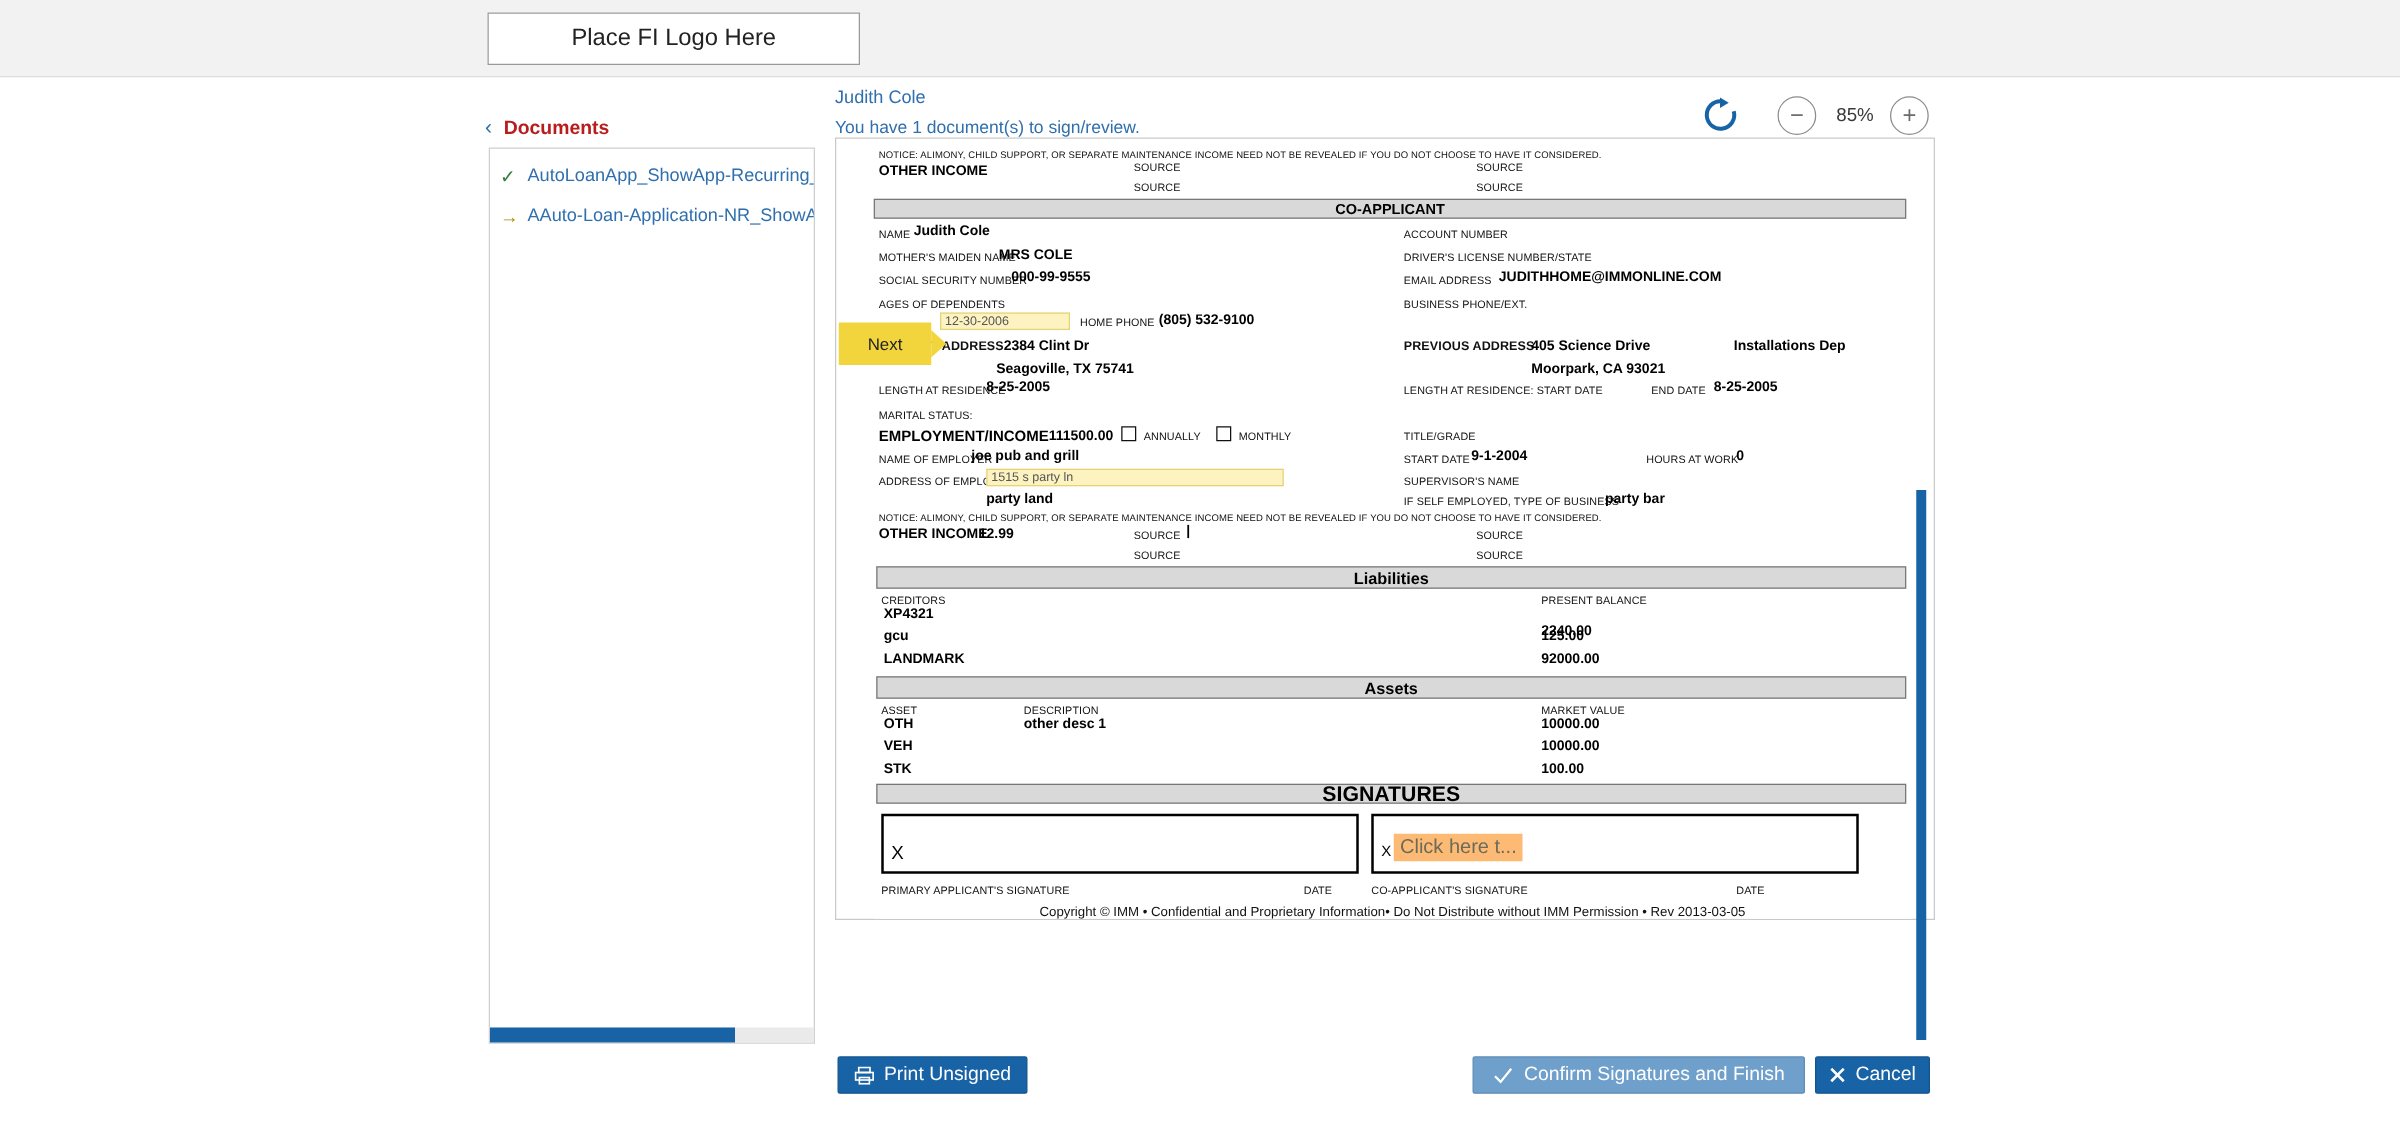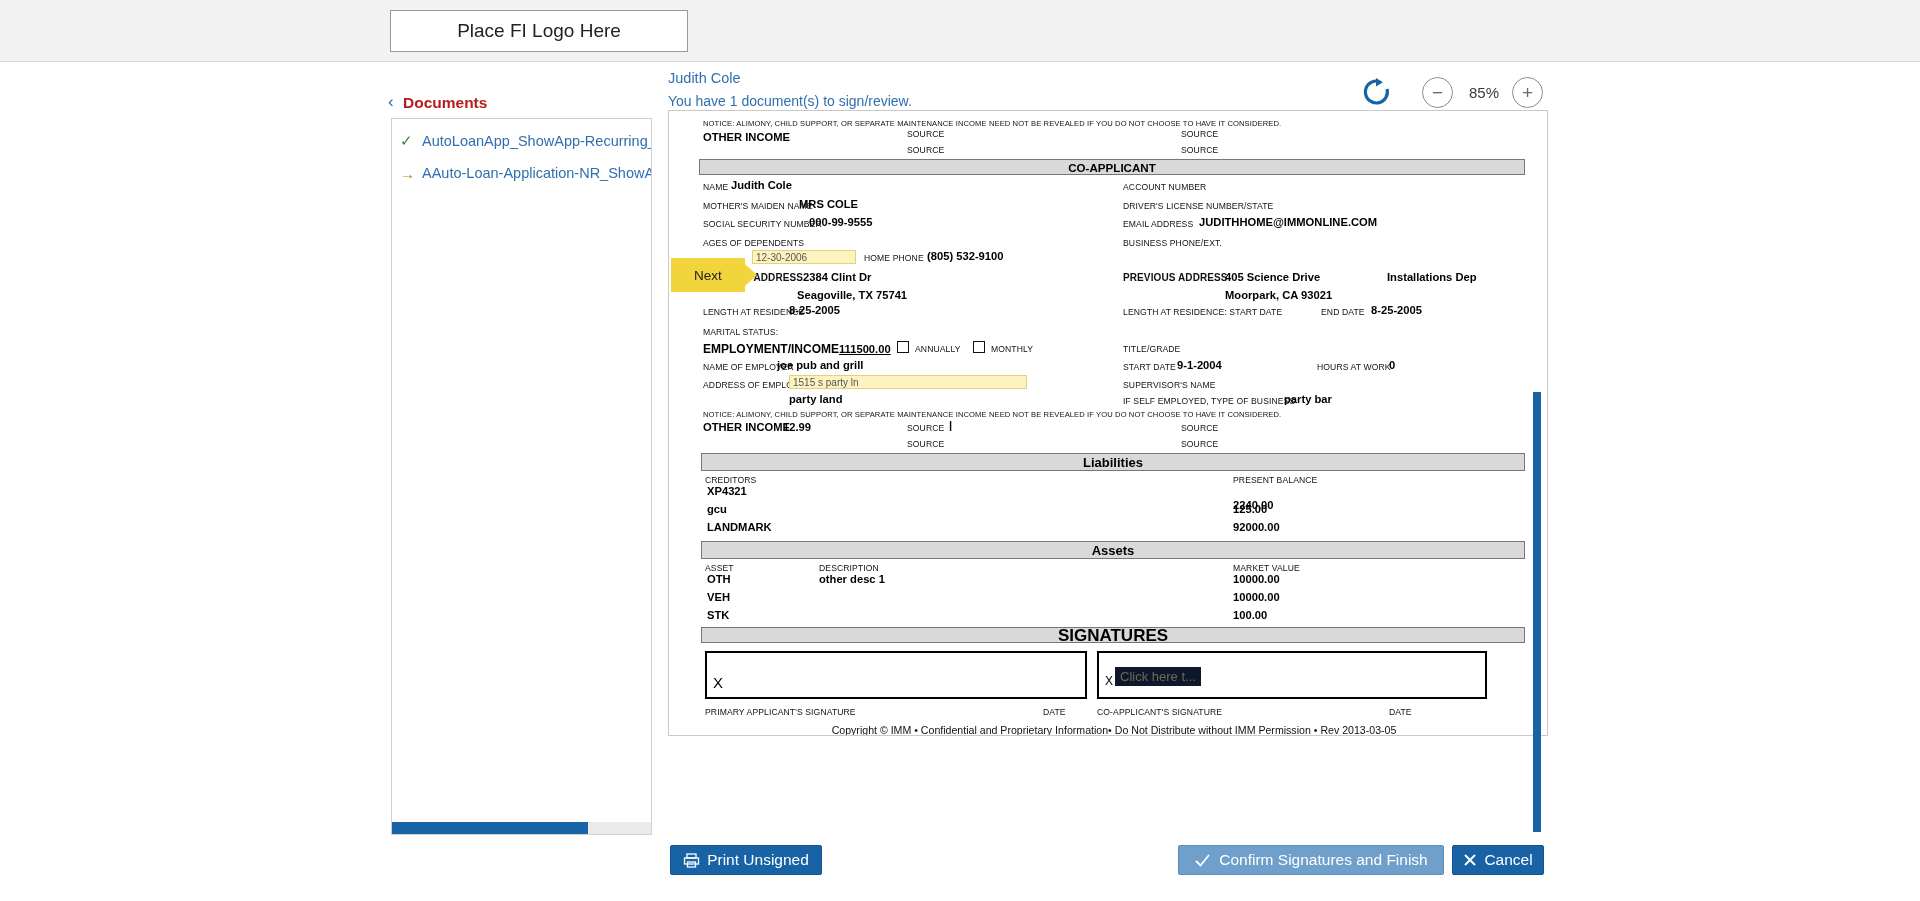--- a/index.html
+++ b/index.html
@@ -142,22 +142,22 @@
     border-top: 11px solid transparent;
     border-bottom: 11px solid transparent;
     border-left: 12px solid #f2d53c;
   }
 
   .sigbox {
     position: absolute; border: 2px solid #000; background: #fff;
   }
   .sig-x { position: absolute; font-size: 15px; color: #000; }
   .sig-click {
-    position: absolute; background: #0f172a;
-    font-size: 13px; color: #6b6b5a; padding: 2px 5px;
+    position: absolute; background: #fdba74;
+    font-size: 16px; color: #6b6b5a; padding: 2px 5px;
     white-space: nowrap; cursor: pointer;
   }
 
   .copyright {
     position: absolute; width: 100%; text-align: center;
     font-size: 10.6px; color: #111;
   }
 
   
   .btn {
@@ -270,21 +270,21 @@
 
       <div class="rowline lbl" style="left:4px; top:196px;">LENGTH AT RESIDENCE</div>
       <div class="rowline val" style="left:90px; top:193px;">8-25-2005</div>
       <div class="rowline lbl" style="left:424px; top:196px;">LENGTH AT RESIDENCE:  START DATE</div>
       <div class="rowline lbl" style="left:622px; top:196px;">END DATE</div>
       <div class="rowline val" style="left:672px; top:193px;">8-25-2005</div>
 
       <div class="rowline lbl" style="left:4px; top:216px;">MARITAL STATUS:</div>
 
       <div class="rowline val" style="left:4px; top:231px; font-size:12px;">EMPLOYMENT/INCOME</div>
-      <div class="rowline val" style="left:140px; top:232px;text-decoration:underline;">111500.00</div>
+      <div class="rowline val" style="left:140px; top:232px;">111500.00</div>
       <div class="rowline" style="left:198px; top:230px; width:12px; height:12px; border:1.4px solid #111;"></div>
       <div class="rowline lbl" style="left:216px; top:233px;">ANNUALLY</div>
       <div class="rowline" style="left:274px; top:230px; width:12px; height:12px; border:1.4px solid #111;"></div>
       <div class="rowline lbl" style="left:292px; top:233px;">MONTHLY</div>
       <div class="rowline lbl" style="left:424px; top:233px;">TITLE/GRADE</div>
 
       <div class="rowline lbl" style="left:4px; top:251px;">NAME OF EMPLOYER</div>
       <div class="rowline val" style="left:78px; top:248px;">joe pub and grill</div>
       <div class="rowline lbl" style="left:424px; top:251px;">START DATE</div>
       <div class="rowline val" style="left:478px; top:248px;">9-1-2004</div>

